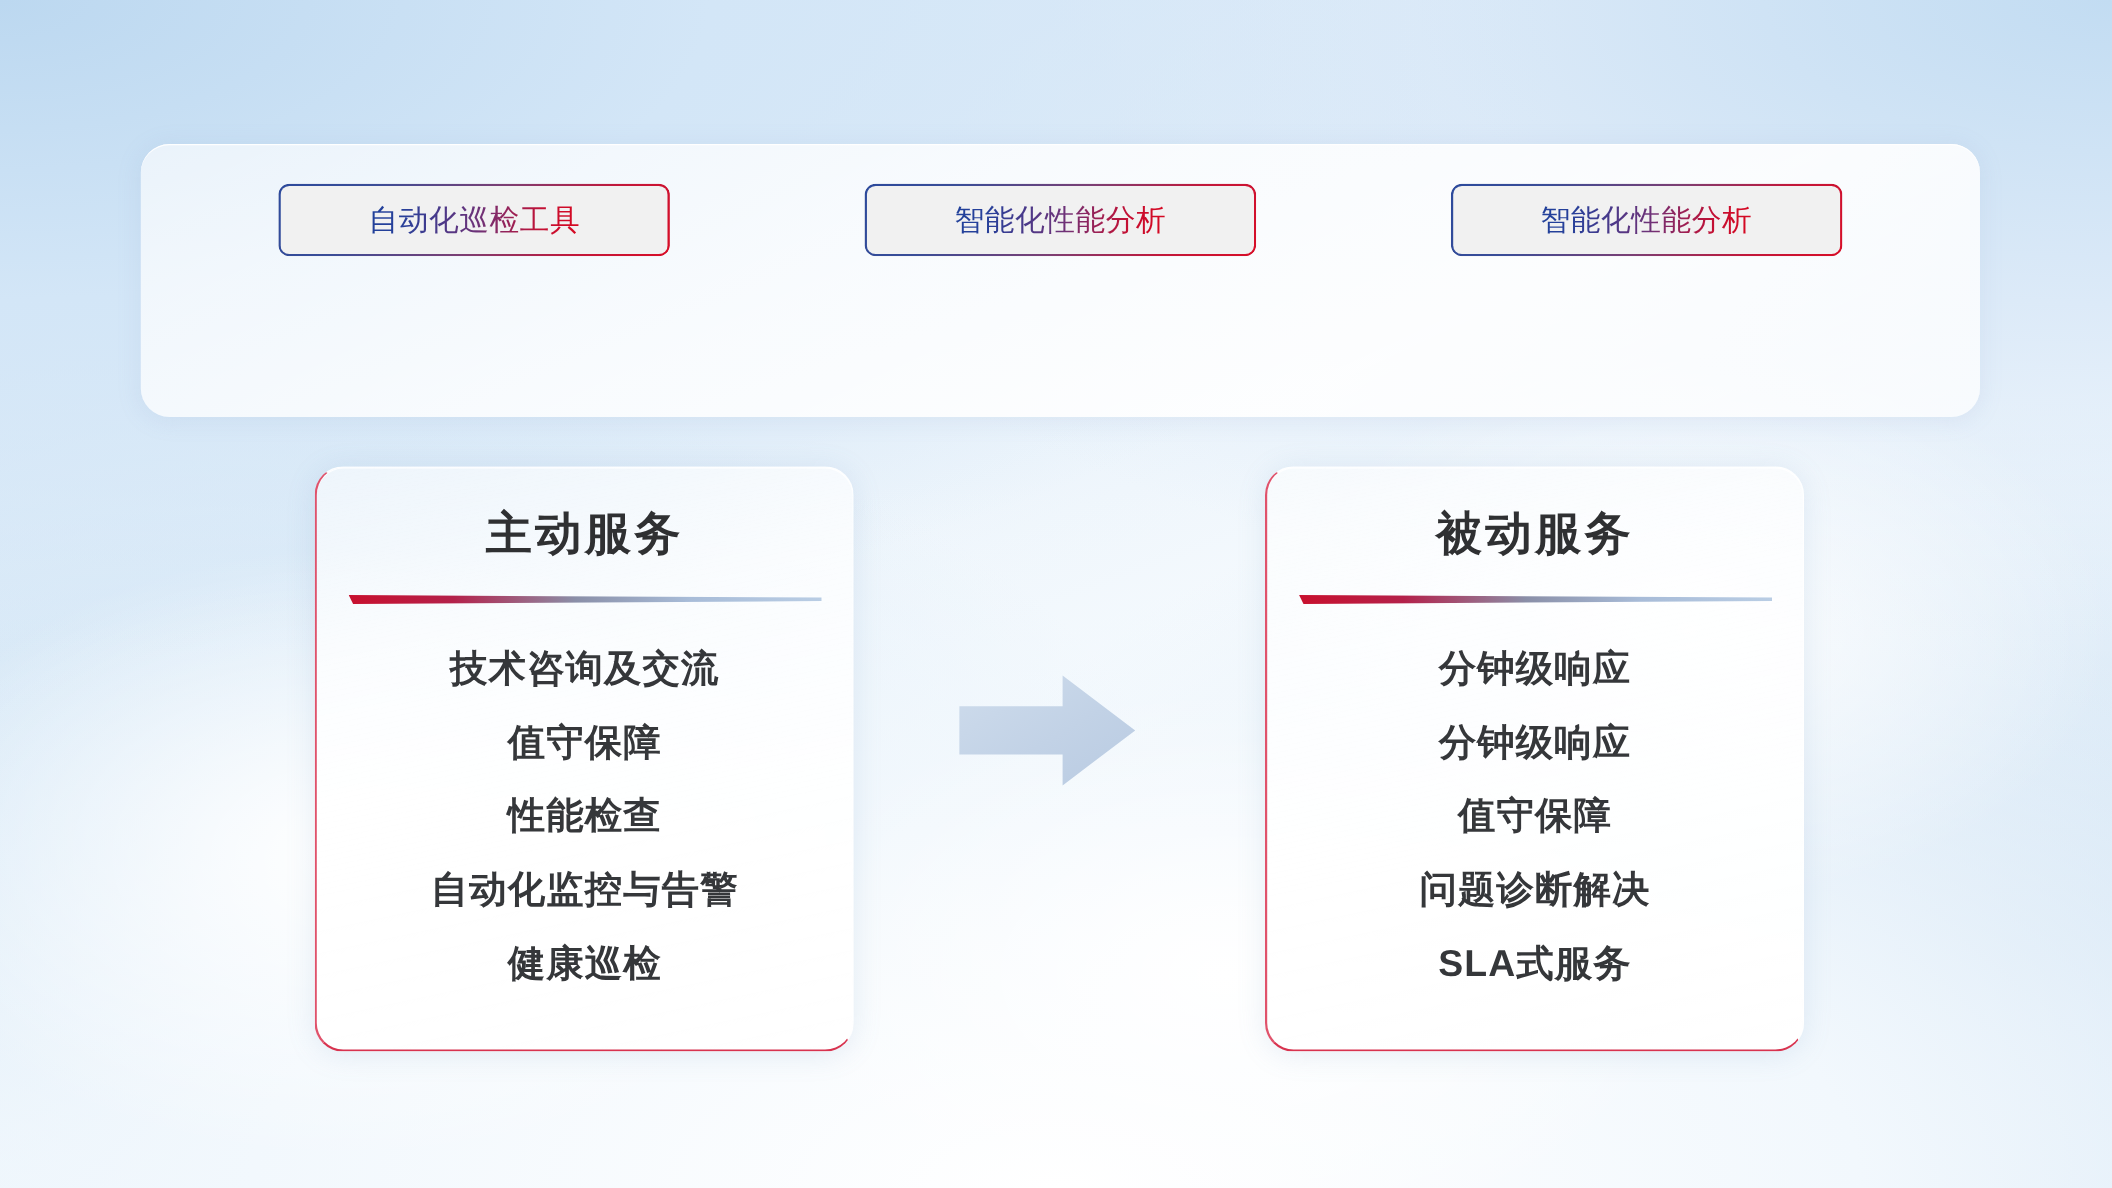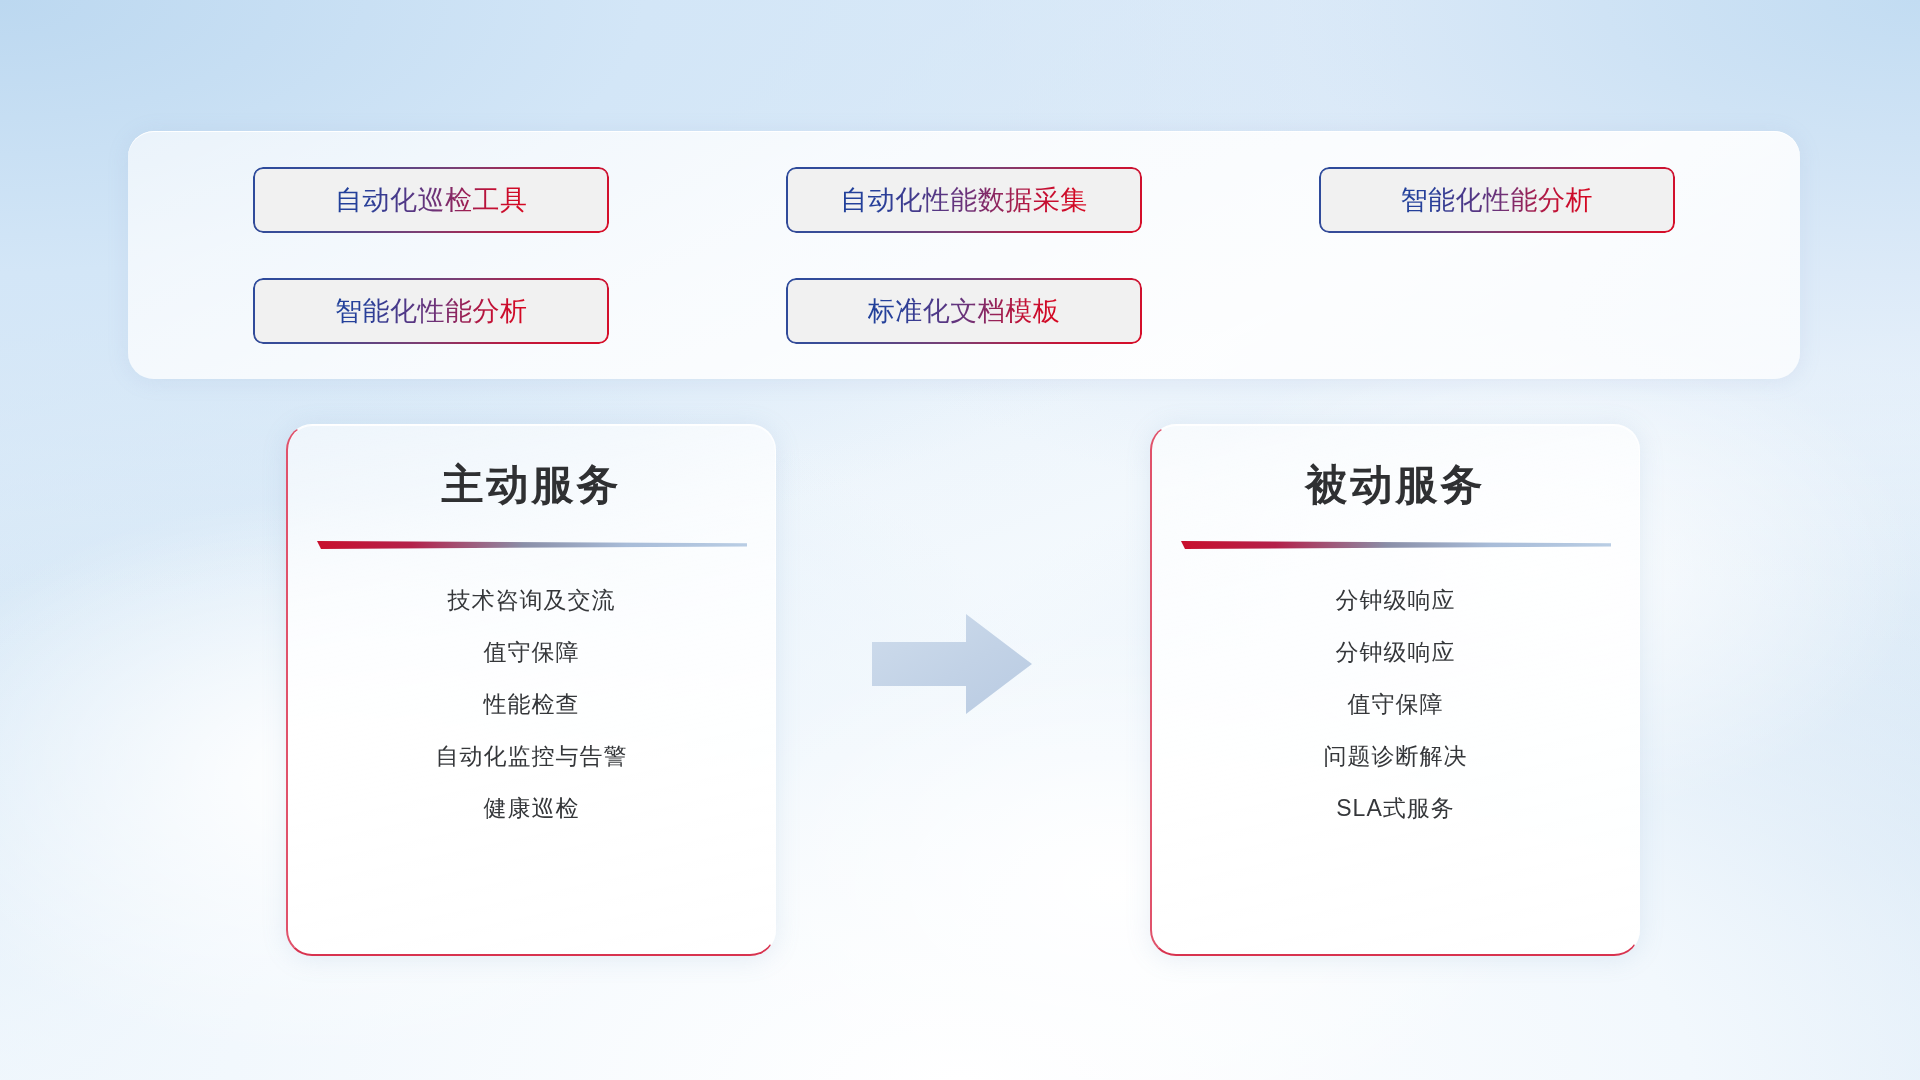--- a/index.html
+++ b/index.html
@@ -103,21 +103,21 @@
   .divider-wrap svg{ display:block; width:100%; height:100%; }
 
   .card-list{
     margin-top:34px;
     list-style:none;
     display:flex; flex-direction:column;
     align-items:center;
     gap:21px;
   }
   .card-list li{
-    font-size:23px; font-weight:400; color:#35373a; letter-spacing:1px;
+    font-size:34px; font-weight:700; color:#35373a; letter-spacing:1px;
     white-space:nowrap;
   }
 
   
   #flow-arrow{
     position:absolute; left:872px; top:610px; width:160px; height:108px; z-index:2;
   }
   #flow-arrow svg{ display:block; width:100%; height:100%; }
 </style>
 </head>
@@ -129,35 +129,29 @@
   <div class="bg-glow-2"></div>
   <div class="bg-glow-3"></div>
 </div>
 
 <section id="top-panel">
 
   <div class="pill">
     <span class="pill-label">自动化巡检工具</span>
   </div>
 
-  <div class="pill">
-    <span class="pill-label">自动化性能数据采集</span>
-  </div>
 
   <div class="pill">
     <span class="pill-label">智能化性能分析</span>
   </div>
 
   <div class="pill">
     <span class="pill-label">智能化性能分析</span>
   </div>
 
-  <div class="pill">
-    <span class="pill-label">标准化文档模板</span>
-  </div>
 
 
 </section>
 
 <section class="card" id="card-active">
   <h2 class="card-title">主动服务</h2>
 
   <div class="divider-wrap">
     <svg viewBox="0 0 430 12" preserveAspectRatio="none" aria-hidden="true">
       <defs>

